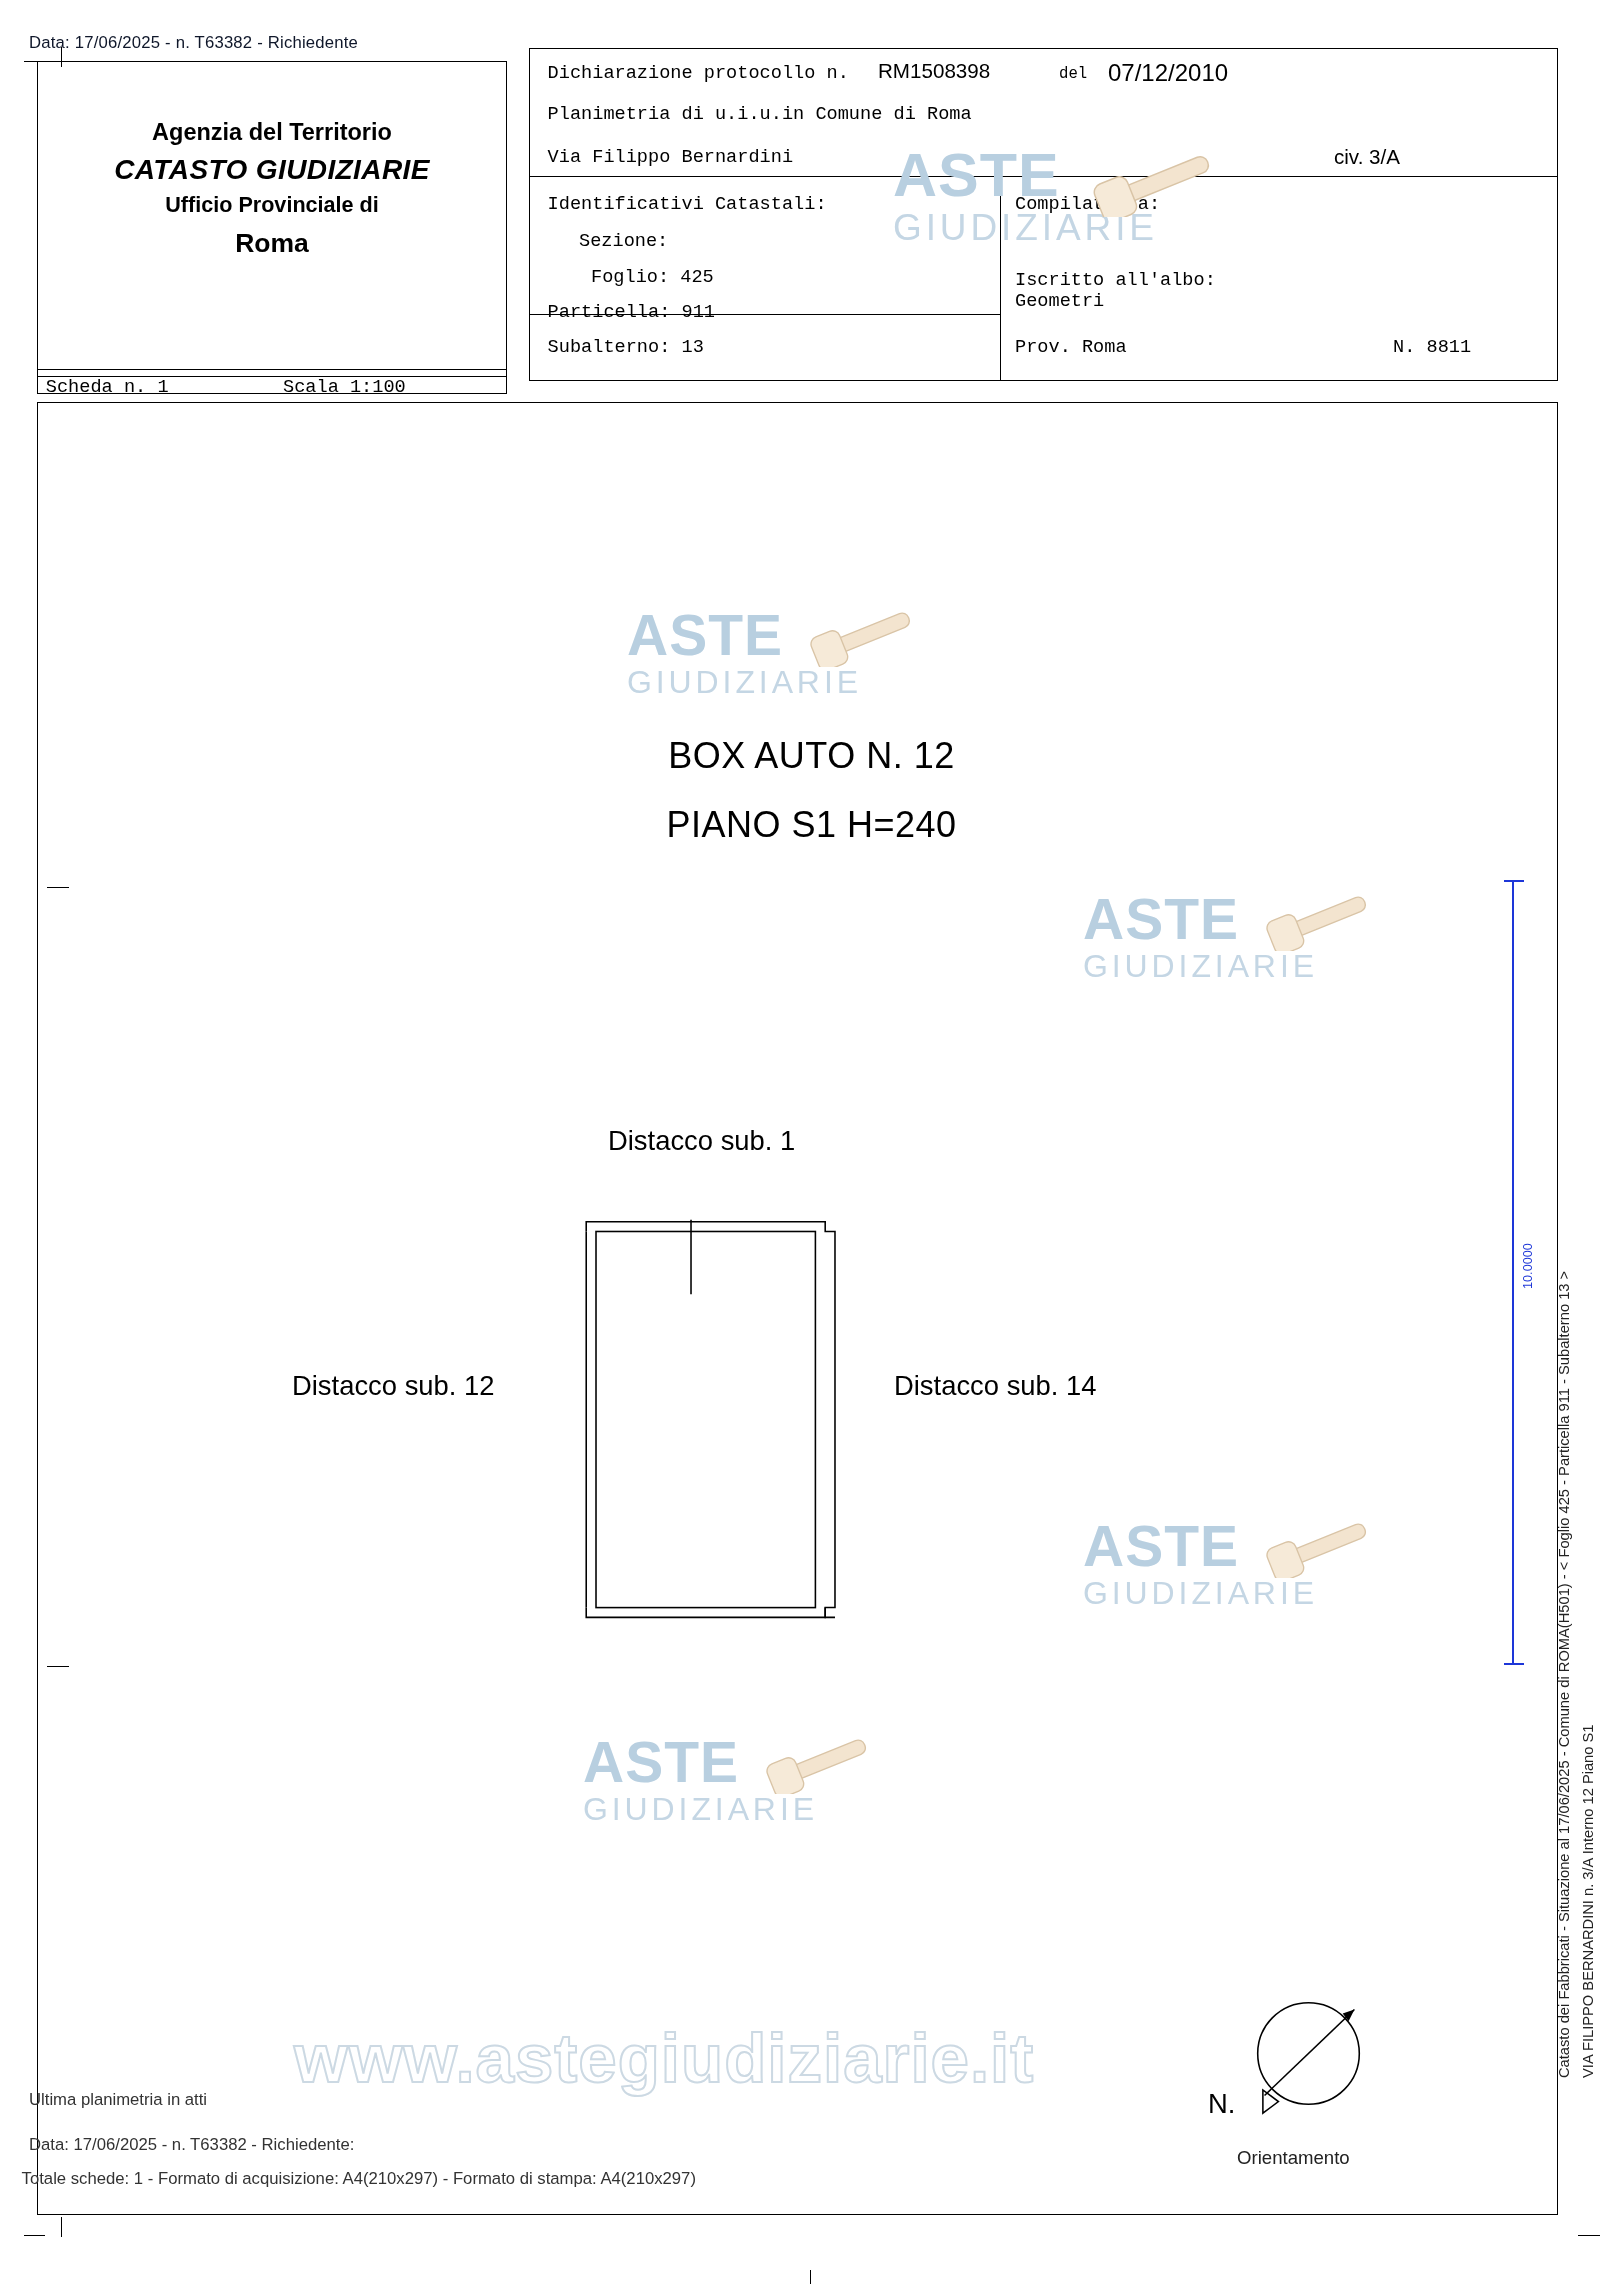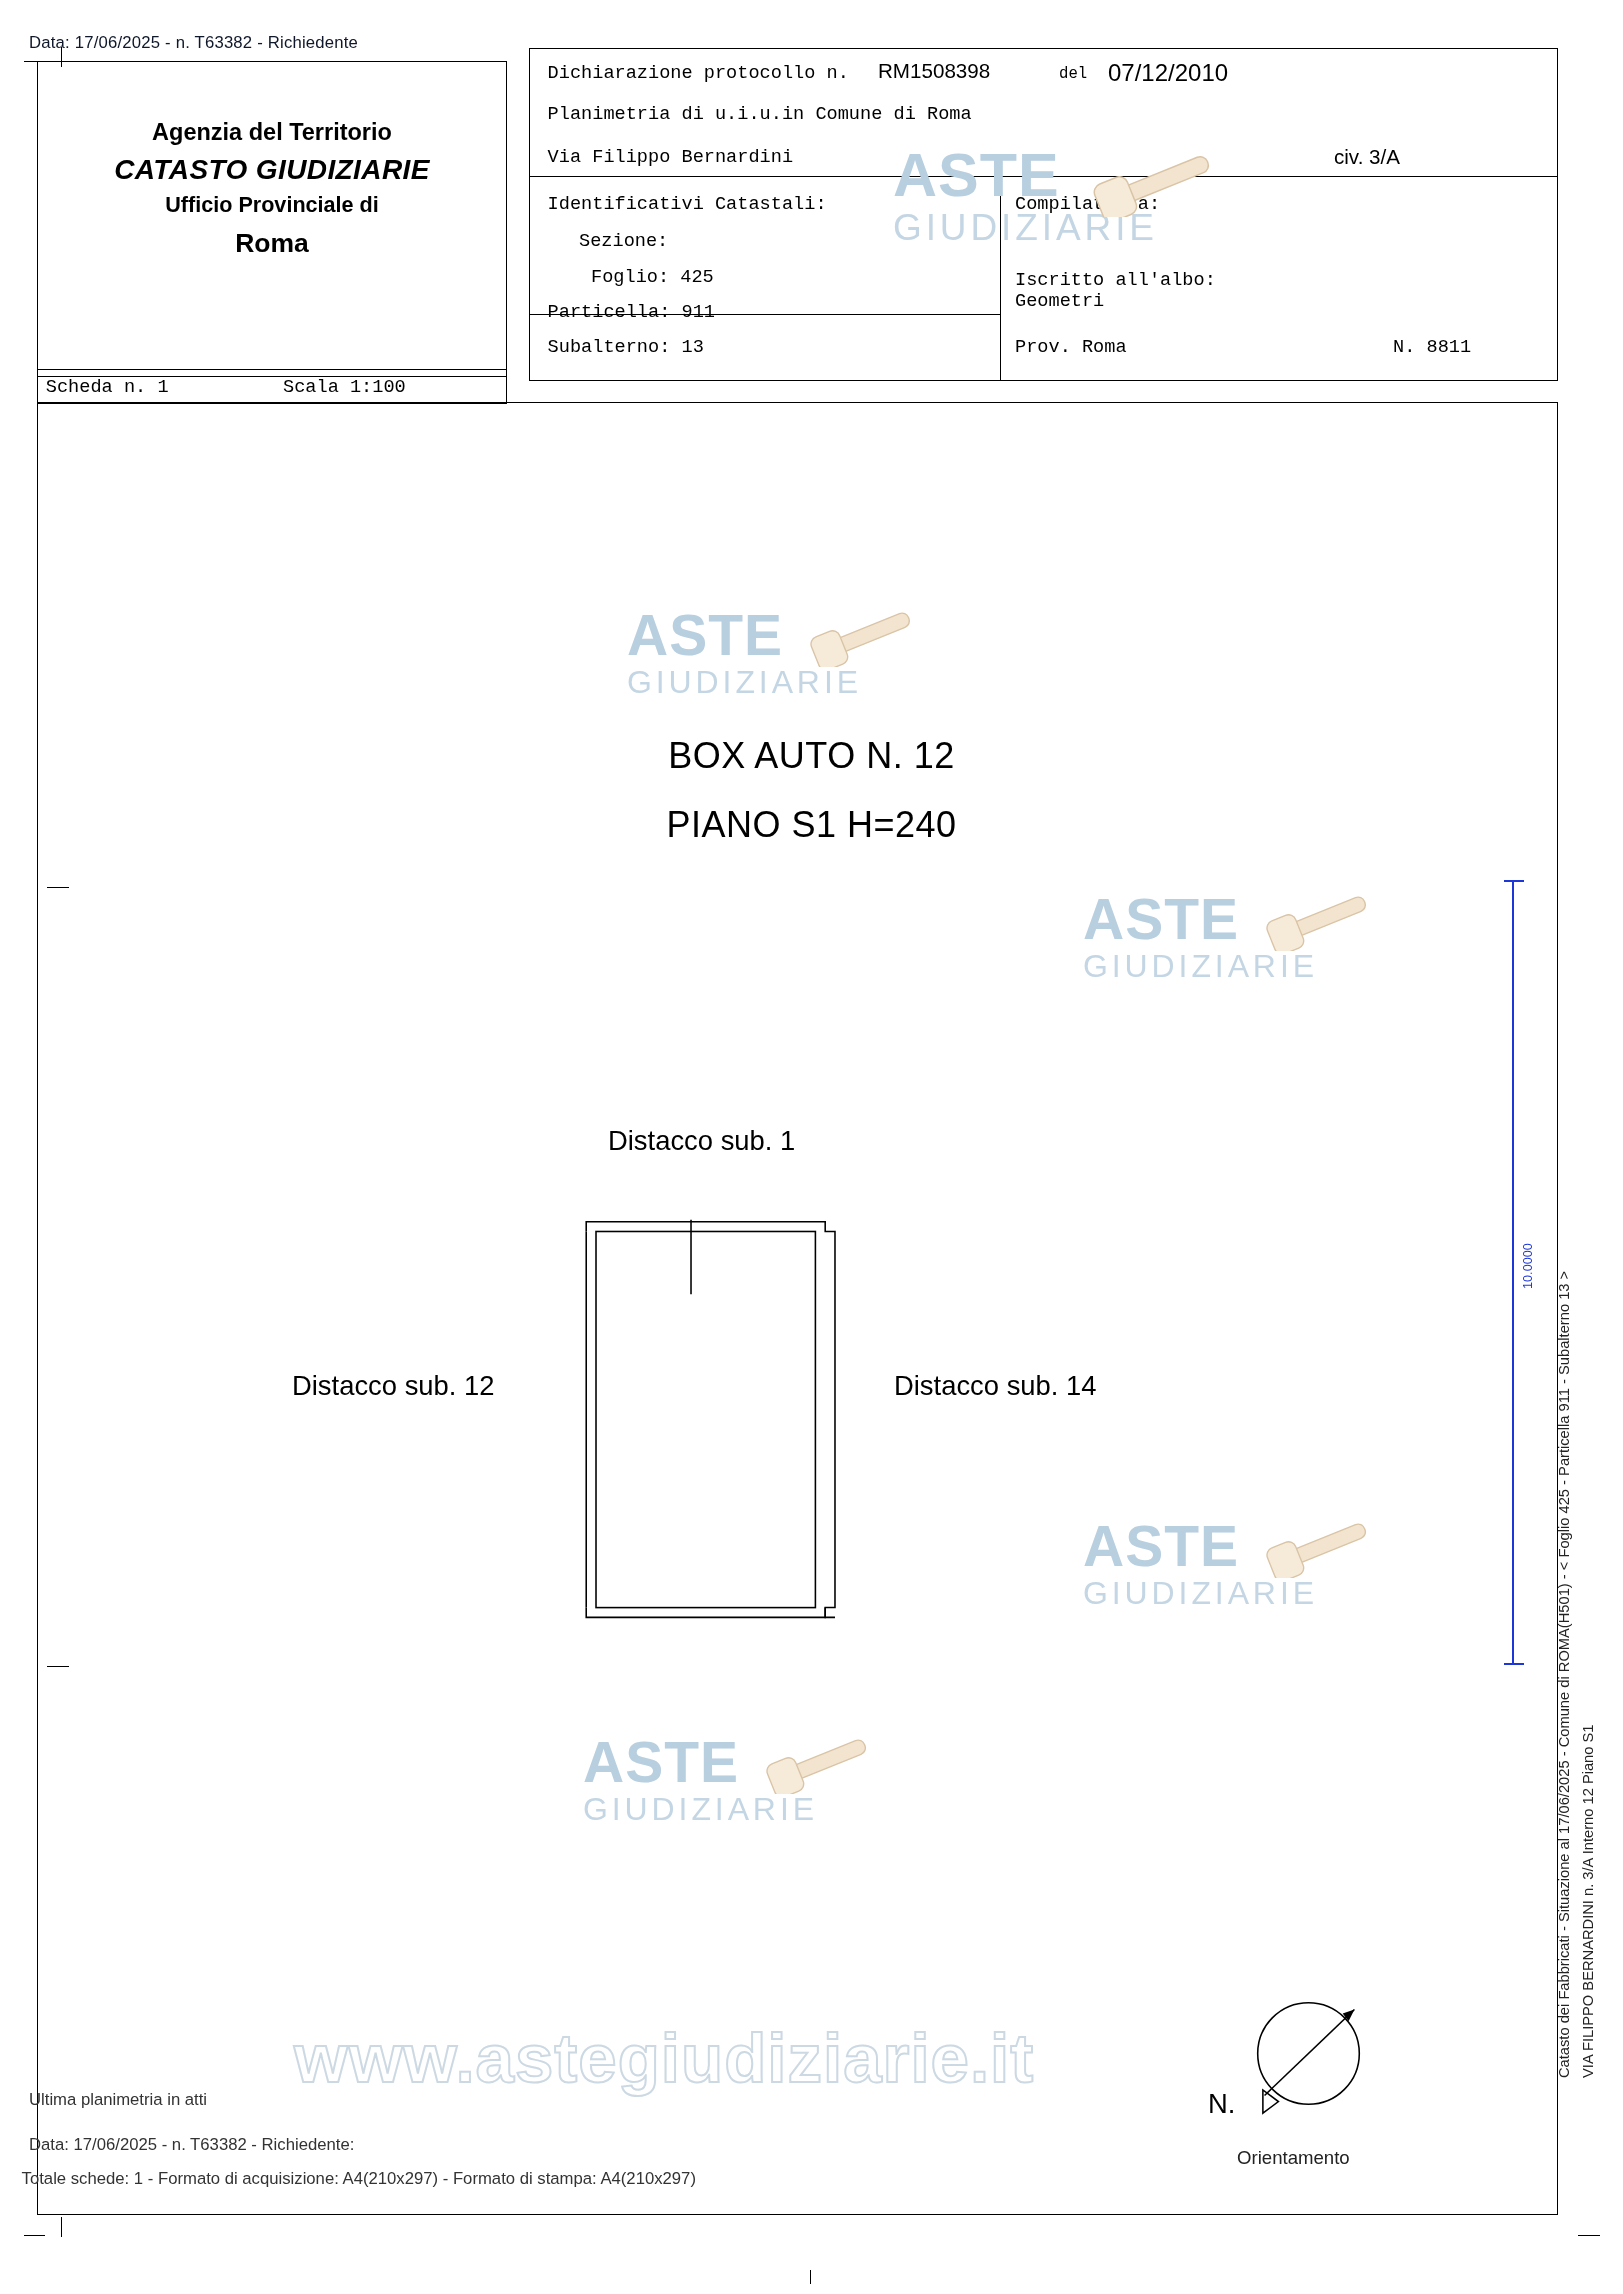--- a/index.html
+++ b/index.html
@@ -66,21 +66,21 @@
   .hl-4 {
     font-size: 26.5px;
     font-weight: bold;
     line-height: 1.6;
   }
   .scheda-box {
     position: absolute;
     left: 37px;
     top: 369px;
     width: 470px;
-    height: 35px;
+    height: 25px;
     border: 1px solid #000;
     box-sizing: border-box;
     font-family: "Liberation Mono", monospace;
     font-size: 18.6px;
   }
   .scheda-box span { position: absolute; top: 6.9px; }
   .scheda-n { left: 7.8px; }
   .scheda-scala { left: 245px; }
 
   .hdr-right {

